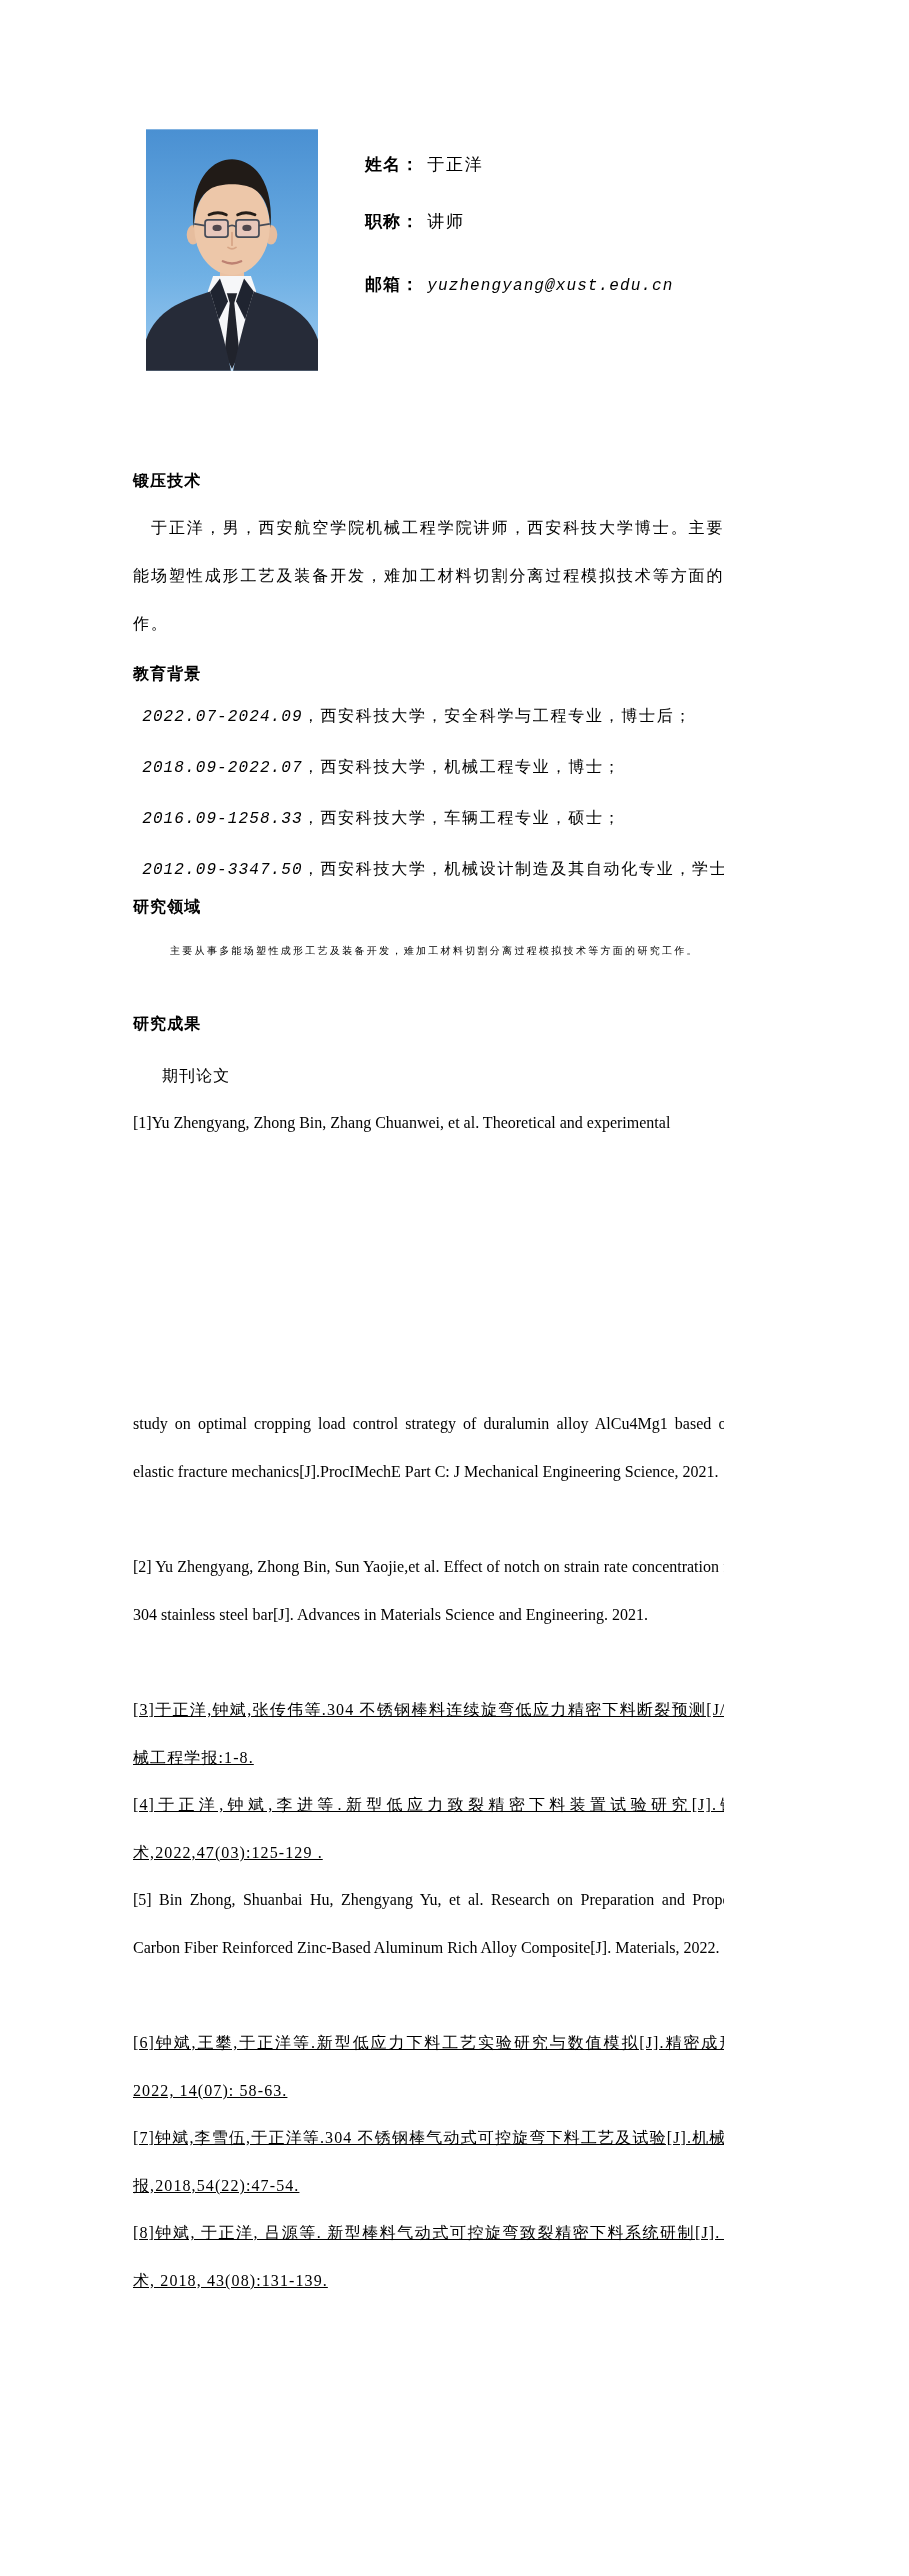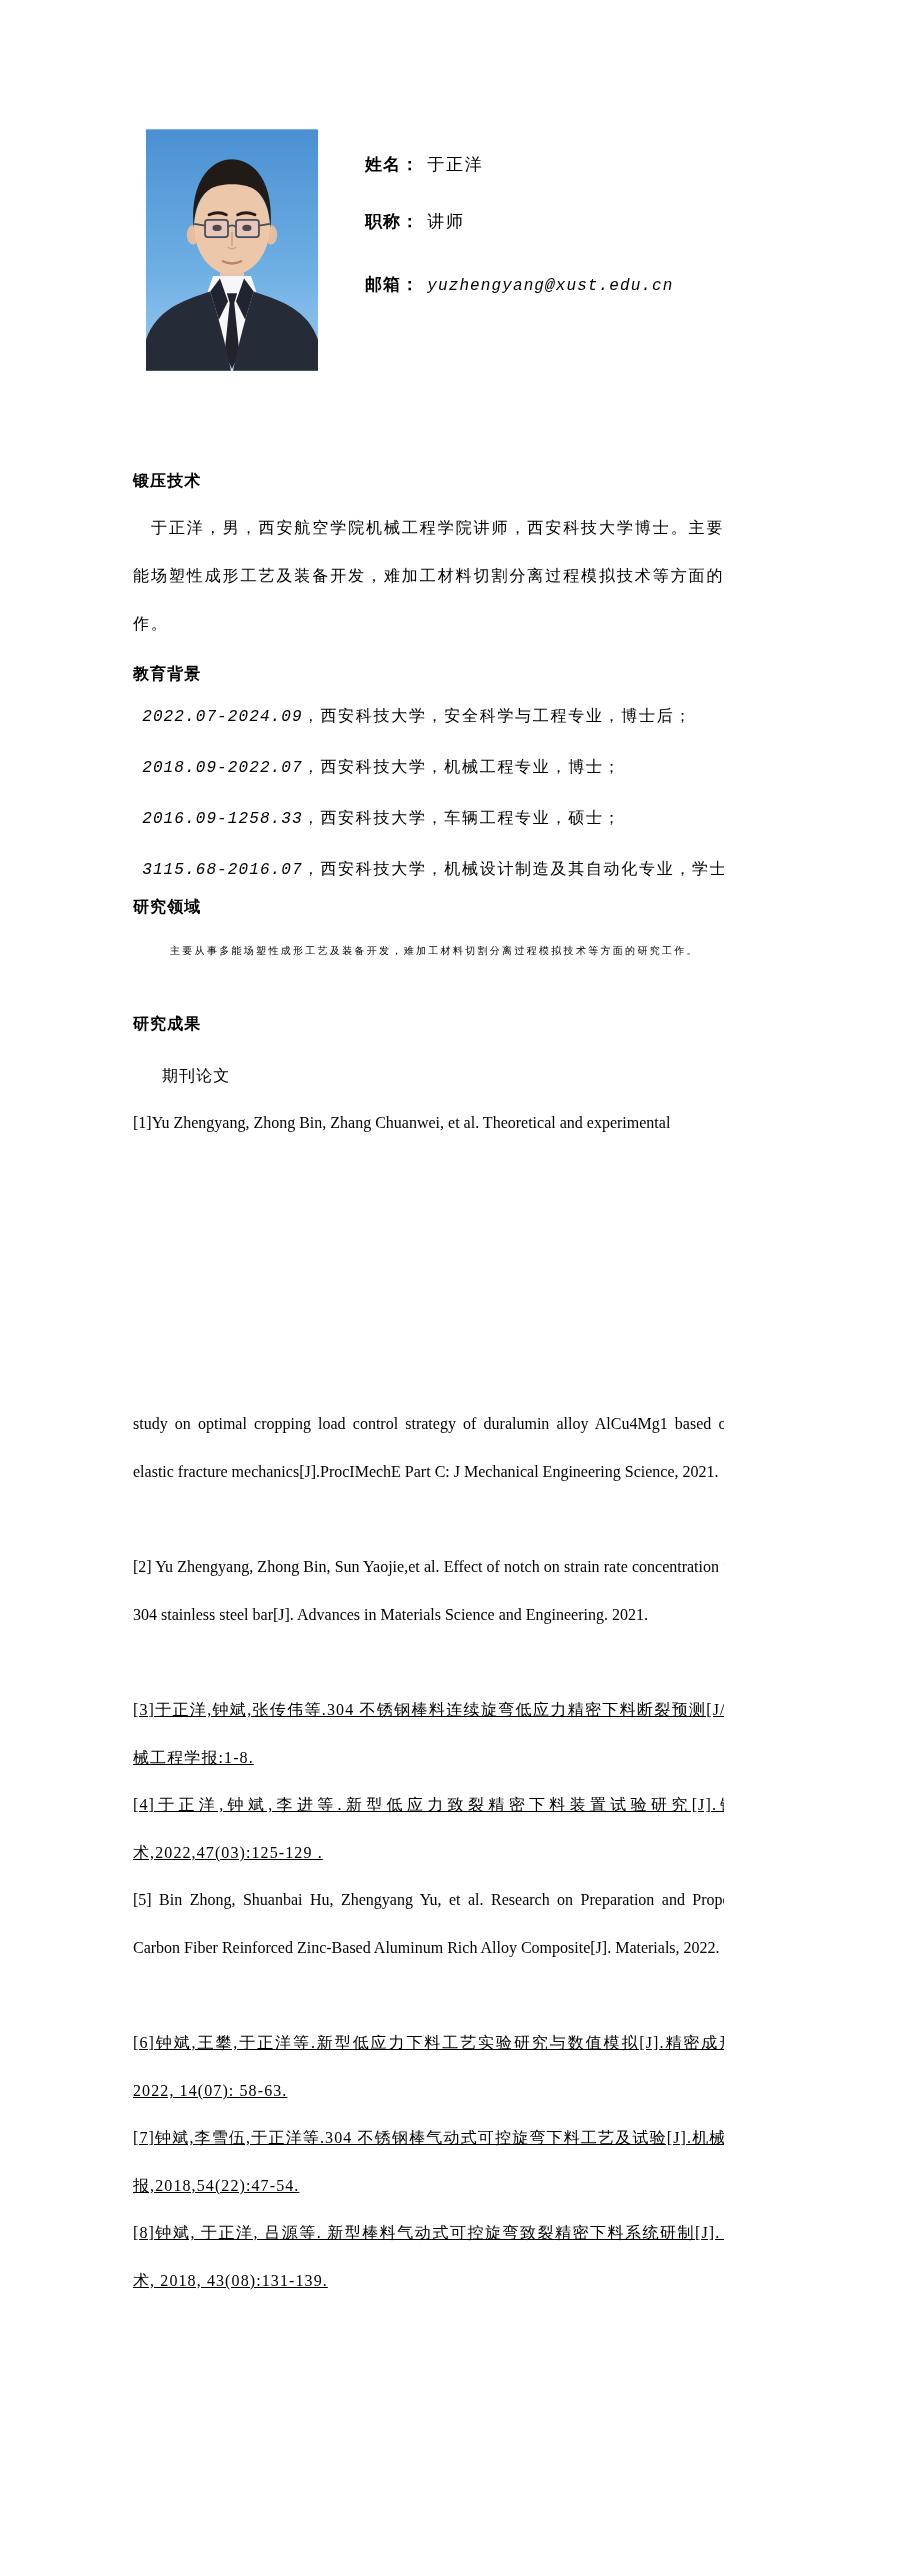--- a/index.html
+++ b/index.html
@@ -85,21 +85,21 @@
   </div>
 
   <div class="abs col heading" style="top:468px">锻压技术</div>
   <div class="abs col para" style="top:504px">于正洋，男，西安航空学院机械工程学院讲师，西安科技大学博士。主要从事多能场塑性成形工艺及装备开发，难加工材料切割分离过程模拟技术等方面的研究工作。</div>
 
   <div class="abs col heading" style="top:661px">教育背景</div>
   <div class="abs col" style="top:691px">
     <div class="edu-item"><span class="mono">2022.07-2024.09</span><span>，西安科技大学，安全科学与工程专业，博士后；</span></div>
     <div class="edu-item"><span class="mono">2018.09-2022.07</span><span>，西安科技大学，机械工程专业，博士；</span></div>
     <div class="edu-item"><span class="mono">2016.09-1258.33</span><span>，西安科技大学，车辆工程专业，硕士；</span></div>
-    <div class="edu-item"><span class="mono">3115.68-2016.07</span><span>，西安科技大学，机械设计制造及其自动化专业，学士。</span></div>
+    <div class="edu-item"><span class="mono">2012.09-3347.50</span><span>，西安科技大学，机械设计制造及其自动化专业，学士。</span></div>
   </div>
 
   <div class="abs col heading" style="top:894px">研究领域</div>
   <div class="abs col area-para" style="top:932px">主要从事多能场塑性成形工艺及装备开发，难加工材料切割分离过程模拟技术等方面的研究工作。</div>
 
   <div class="abs col heading" style="top:1011px">研究成果</div>
   <div class="abs col subheading" style="top:1062px">期刊论文</div>
 
   <div class="abs col pub en" style="top:1099px">[1]Yu Zhengyang, Zhong Bin, Zhang Chuanwei, et al. Theoretical and experimental</div>
   <div class="abs col pub en" style="top:1400px">study on optimal cropping load control strategy of duralumin alloy AlCu4Mg1 based on linear elastic fracture mechanics[J].ProcIMechE Part C: J Mechanical Engineering Science, 2021.</div>

